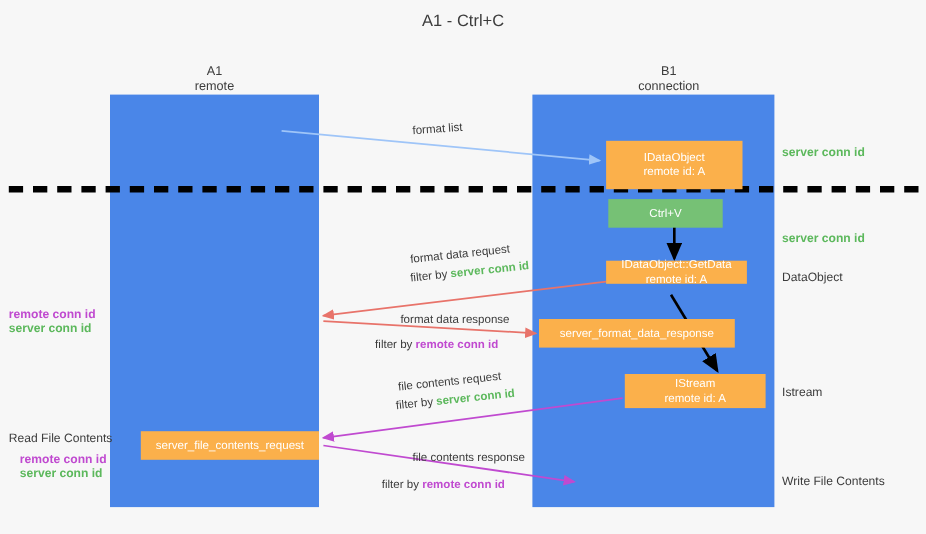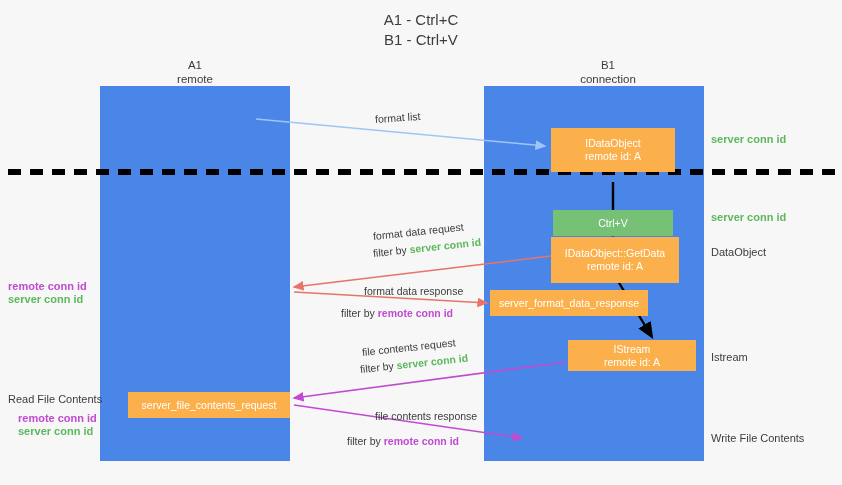--- a/index.html
+++ b/index.html
@@ -60,21 +60,20 @@
 
   svg.layer{position:absolute;inset:0;width:842px;height:485px;pointer-events:none;}
 </style>
 </head>
 <body>
 
 <div id="stage">
 
   <div class="title">
     <div>A1 - Ctrl+C</div>
-    <div>B1 - Ctrl+V</div>
   </div>
 
   <div class="lane-head" style="left:105px;top:58px;">
     <div>A1</div>
     <div>remote</div>
   </div>
   <div class="lane-head" style="left:518px;top:58px;">
     <div>B1</div>
     <div>connection</div>
   </div>
@@ -119,30 +118,30 @@
 
   <div class="node orange" style="left:128px;top:392px;width:162px;height:26px;">
     <span>server_file_contents_request</span>
   </div>
 
   <div class="node orange" style="left:551px;top:128px;width:124px;height:44px;">
     <span>IDataObject</span>
     <span class="l2">remote id: A</span>
   </div>
 
-  <div class="node green" style="left:553px;top:181px;width:120px;height:26px;margin-top:29px;">
+  <div class="node green" style="left:553px;top:181px;width:104px;height:26px;">
     <span>Ctrl+V</span>
   </div>
 
-  <div class="node orange" style="left:551px;top:237px;width:128px;height:46px;">
+  <div class="node orange" style="left:551px;top:237px;width:128px;height:21px;">
     <span>IDataObject::GetData</span>
     <span class="l2">remote id: A</span>
   </div>
 
-  <div class="node orange" style="left:490px;top:290px;width:158px;height:26px;">
+  <div class="node orange" style="left:490px;top:290px;width:178px;height:26px;">
     <span>server_format_data_response</span>
   </div>
 
   <div class="node orange" style="left:568px;top:340px;width:128px;height:31px;">
     <span>IStream</span>
     <span class="l2">remote id: A</span>
   </div>
 
 
   <div class="cap rot-up" style="left:375px;top:112px;transform:rotate(-4deg);">

